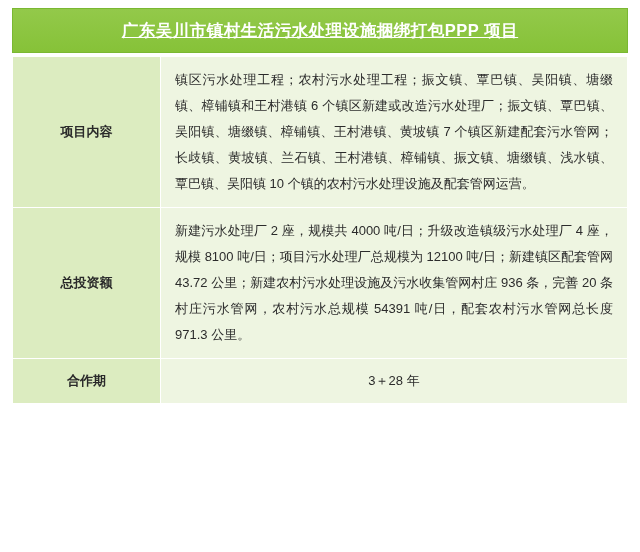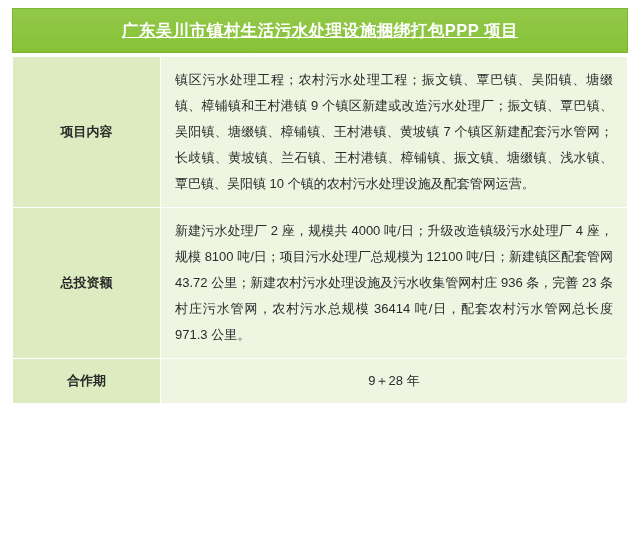--- a/index.html
+++ b/index.html
@@ -72,26 +72,26 @@
 <body>
 
 <div class="doc-wrap">
 
   <div class="title-bar">广东吴川市镇村生活污水处理设施捆绑打包PPP 项目</div>
 
   <table class="spec-table">
     <tbody>
       <tr class="row-scope">
         <td class="label-cell">项目内容</td>
-        <td class="value-cell">镇区污水处理工程；农村污水处理工程；振文镇、覃巴镇、吴阳镇、塘缀镇、樟铺镇和王村港镇 9 个镇区新建或改造污水处理厂；振文镇、覃巴镇、吴阳镇、塘缀镇、樟铺镇、王村港镇、黄坡镇 7 个镇区新建配套污水管网；长歧镇、黄坡镇、兰石镇、王村港镇、樟铺镇、振文镇、塘缀镇、浅水镇、覃巴镇、吴阳镇 10 个镇的农村污水处理设施及配套管网运营。</td>
+        <td class="value-cell">镇区污水处理工程；农村污水处理工程；振文镇、覃巴镇、吴阳镇、塘缀镇、樟铺镇和王村港镇 6 个镇区新建或改造污水处理厂；振文镇、覃巴镇、吴阳镇、塘缀镇、樟铺镇、王村港镇、黄坡镇 7 个镇区新建配套污水管网；长歧镇、黄坡镇、兰石镇、王村港镇、樟铺镇、振文镇、塘缀镇、浅水镇、覃巴镇、吴阳镇 10 个镇的农村污水处理设施及配套管网运营。</td>
       </tr>
       <tr class="row-content">
         <td class="label-cell">总投资额</td>
-        <td class="value-cell">新建污水处理厂 2 座，规模共 4000 吨/日；升级改造镇级污水处理厂 4 座，规模 8100 吨/日；项目污水处理厂总规模为 12100 吨/日；新建镇区配套管网 43.72 公里；新建农村污水处理设施及污水收集管网村庄 936 条，完善 23 条村庄污水管网，农村污水总规模 36414 吨/日，配套农村污水管网总长度 971.3 公里。</td>
+        <td class="value-cell">新建污水处理厂 2 座，规模共 4000 吨/日；升级改造镇级污水处理厂 4 座，规模 8100 吨/日；项目污水处理厂总规模为 12100 吨/日；新建镇区配套管网 43.72 公里；新建农村污水处理设施及污水收集管网村庄 936 条，完善 20 条村庄污水管网，农村污水总规模 54391 吨/日，配套农村污水管网总长度 971.3 公里。</td>
       </tr>
       <tr class="row-period">
         <td class="label-cell">合作期</td>
-        <td class="value-cell value-center">9＋28 年</td>
+        <td class="value-cell value-center">3＋28 年</td>
       </tr>
     </tbody>
   </table>
 
 </div>
 
 </body></html>

